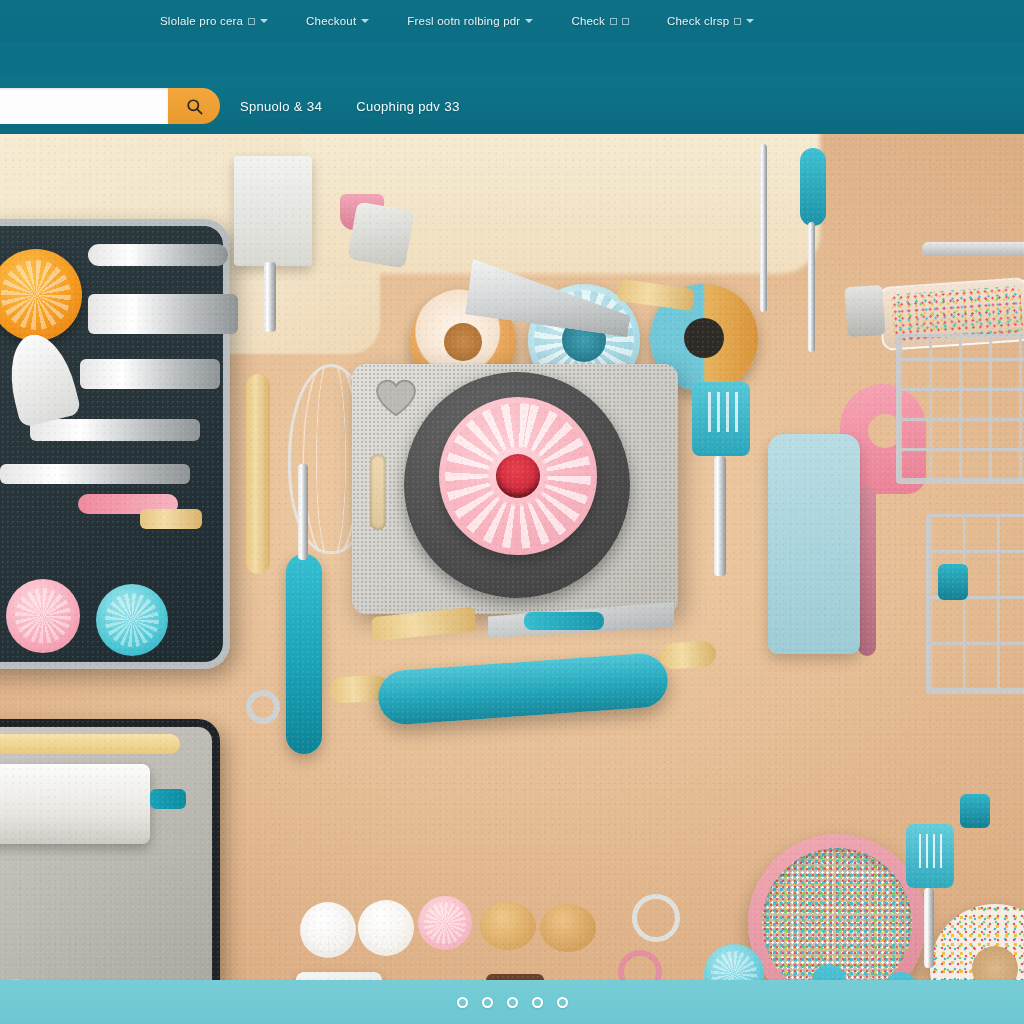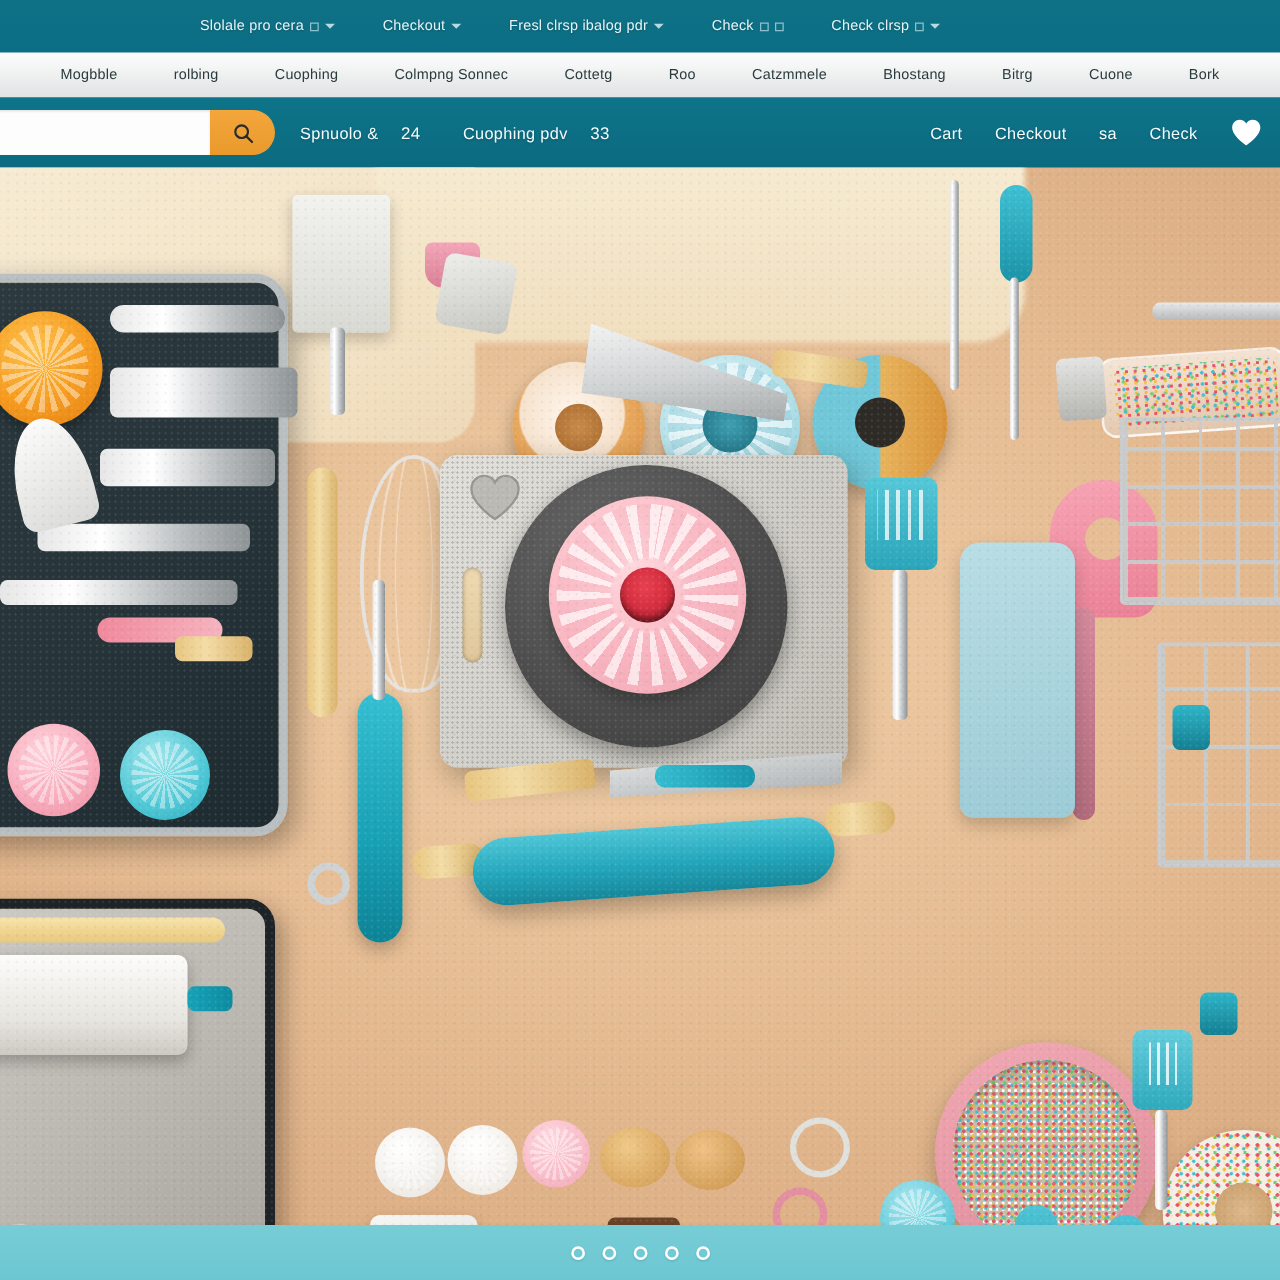--- a/index.html
+++ b/index.html
@@ -70,21 +70,21 @@
     width: 52px; background: linear-gradient(180deg,#f4a63c 0%, #ea9a2c 100%);
     border: none; border-radius: 0 20px 20px 0; cursor: pointer;
     display: flex; align-items: center; justify-content: center;
   }
   .search-btn svg { width: 19px; height: 19px; }
 
   .hdr-links { display: flex; align-items: center; gap: 34px; margin-left: 240px; }
   .hdr-link {
     color: #f4fcfd; font-size: 13px; letter-spacing: .3px;
     white-space: nowrap; text-shadow: 0 1px 2px rgba(0,0,0,.22);
-    filter: blur(.3px); display: flex; align-items: flex-end; gap: 18px;
+    filter: blur(.3px); display: flex; align-items: flex-end; gap: 4px;
   }
   .hdr-link .num { font-size: 13.5px; }
 
   .hdr-right {
     position: absolute; right: 6px; top: 0; height: 56px;
     display: flex; align-items: center; gap: 26px; padding-right: 8px;
   }
   .hdr-right .hdr-link { filter: blur(.3px); }
   .heart-icon { width: 26px; height: 24px; display: block; }
 
@@ -217,87 +217,63 @@
         <span class="sq"></span>
         <span class="caret"></span>
       </div>
 
       <div class="top-item">
         <span>Checkout</span>
         <span class="caret"></span>
       </div>
 
       <div class="top-item">
-        <span>Fresl clrsp ibalog pdr</span>
+        <span>Fresl ootn rolbing pdr</span>
         <span class="caret"></span>
       </div>
 
       <div class="top-item">
         <span>Check</span>
         <span class="sq"></span>
         <span class="sq"></span>
       </div>
 
       <div class="top-item">
         <span>Check clrsp</span>
         <span class="sq"></span>
         <span class="caret"></span>
       </div>
 
     </div>
   </div>
 
-  <nav class="navbar">
-    <div class="nav-list">
-      <a class="nav-item">Mogbble</a>
-      <a class="nav-item">rolbing</a>
-      <a class="nav-item">Cuophing</a>
-      <a class="nav-item">Colmpng Sonnec</a>
-      <a class="nav-item">Cottetg</a>
-      <a class="nav-item">Roo</a>
-      <a class="nav-item">Catzmmele</a>
-      <a class="nav-item">Bhostang</a>
-      <a class="nav-item">Bitrg</a>
-      <a class="nav-item">Cuone</a>
-      <a class="nav-item">Bork</a>
-    </div>
-  </nav>
 
   <div class="searchbar">
 
     <div class="search-wrap">
       <input class="search-input" type="text" placeholder="...de" style="">
       <button class="search-btn">
         <svg viewBox="0 0 24 24" fill="none" stroke="#2a2a2a" stroke-width="2.2">
           <circle cx="10.5" cy="10.5" r="6.4"></circle>
           <line x1="15.3" y1="15.3" x2="21" y2="21" stroke-linecap="round"></line>
         </svg>
       </button>
     </div>
 
     <div class="hdr-links">
       <div class="hdr-link">
         <span>Spnuolo &amp;</span>
-        <span class="num">24</span>
+        <span class="num">34</span>
       </div>
       <div class="hdr-link">
         <span>Cuophing pdv</span>
         <span class="num">33</span>
       </div>
     </div>
 
-    <div class="hdr-right">
-      <div class="hdr-link">Cart</div>
-      <div class="hdr-link">Checkout</div>
-      <div class="hdr-link">sa</div>
-      <div class="hdr-link">Check</div>
-      <svg class="heart-icon" viewBox="0 0 24 22">
-        <path d="M12 20.5C12 20.5 1.6 13.8 1.6 7.3C1.6 3.9 4.2 1.5 7.2 1.5C9.3 1.5 11.1 2.7 12 4.4C12.9 2.7 14.7 1.5 16.8 1.5C19.8 1.5 22.4 3.9 22.4 7.3C22.4 13.8 12 20.5 12 20.5Z" fill="#ffffff"></path>
-      </svg>
-    </div>
 
   </div>
 
   <div class="hero">
 
     <div class="cream-tl"></div>
     <div class="cream-t2"></div>
 
     <div class="tray-dark"></div>
 

